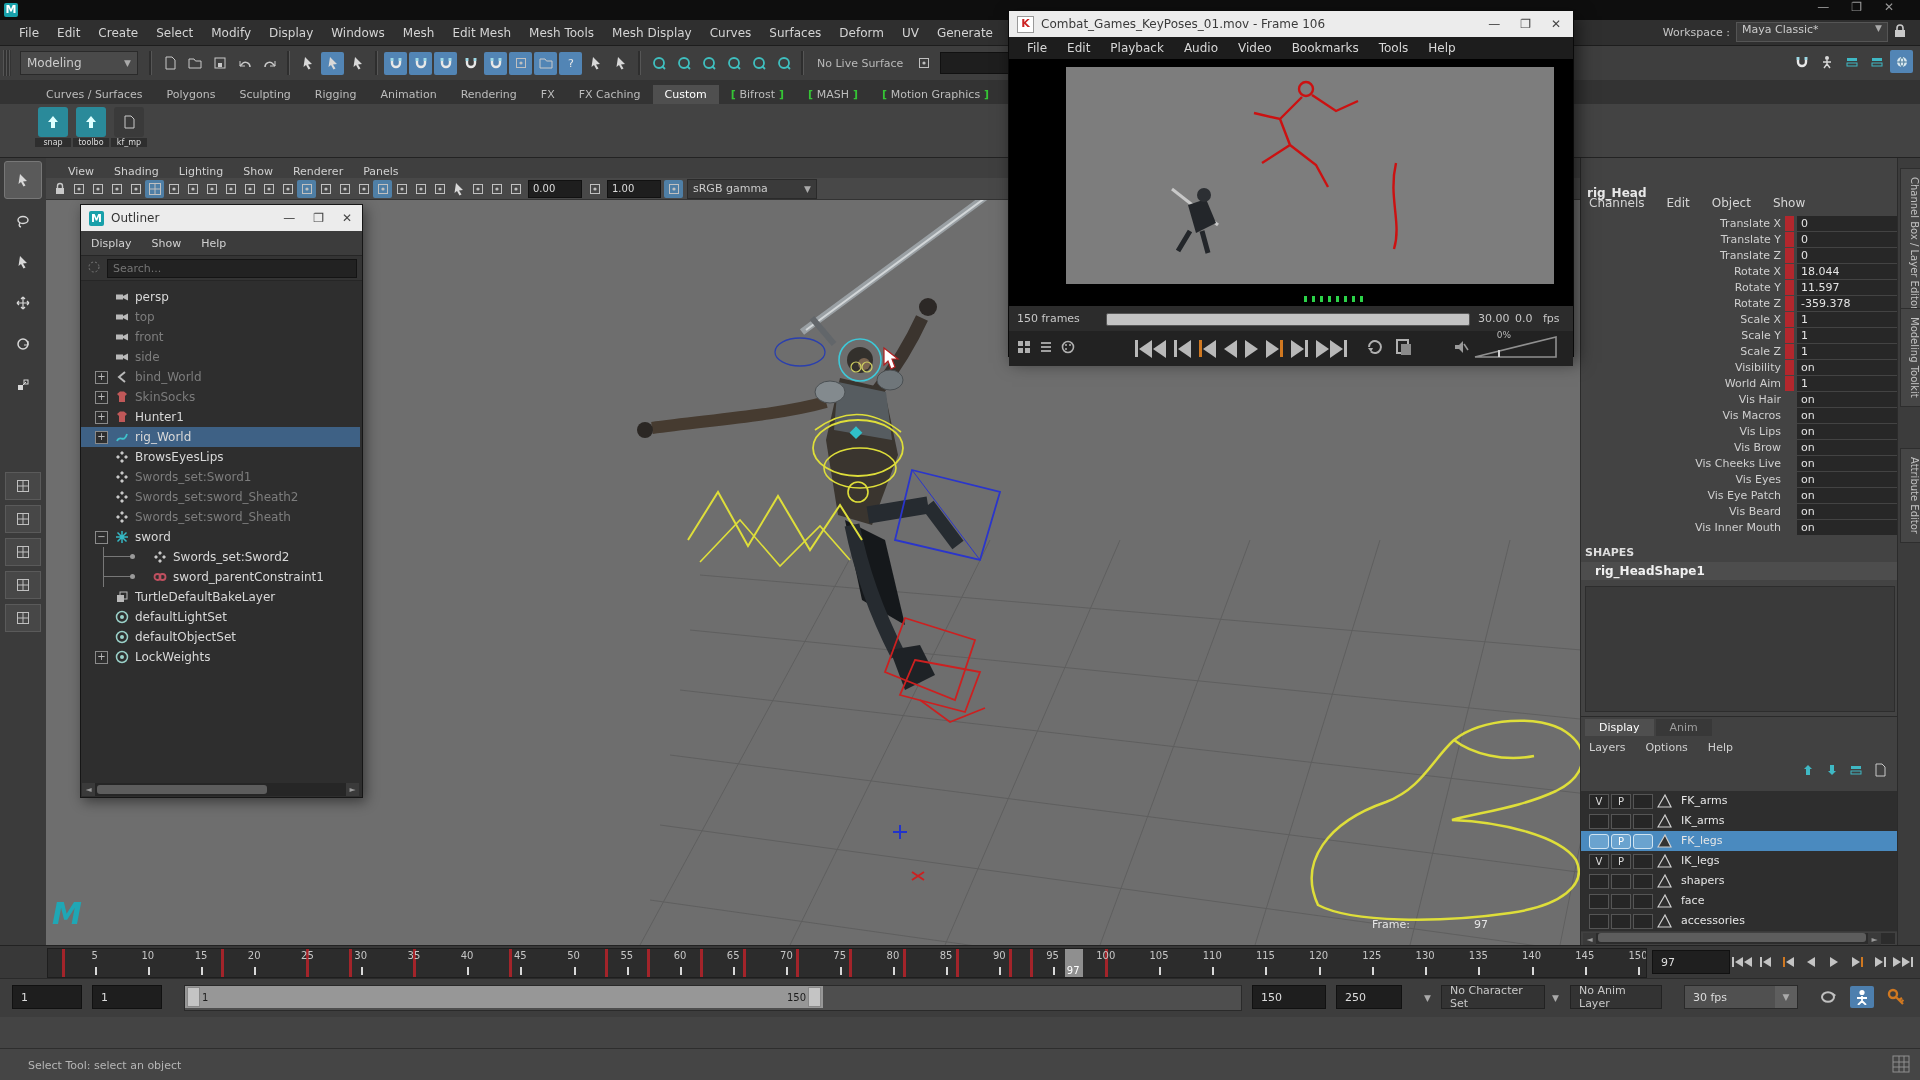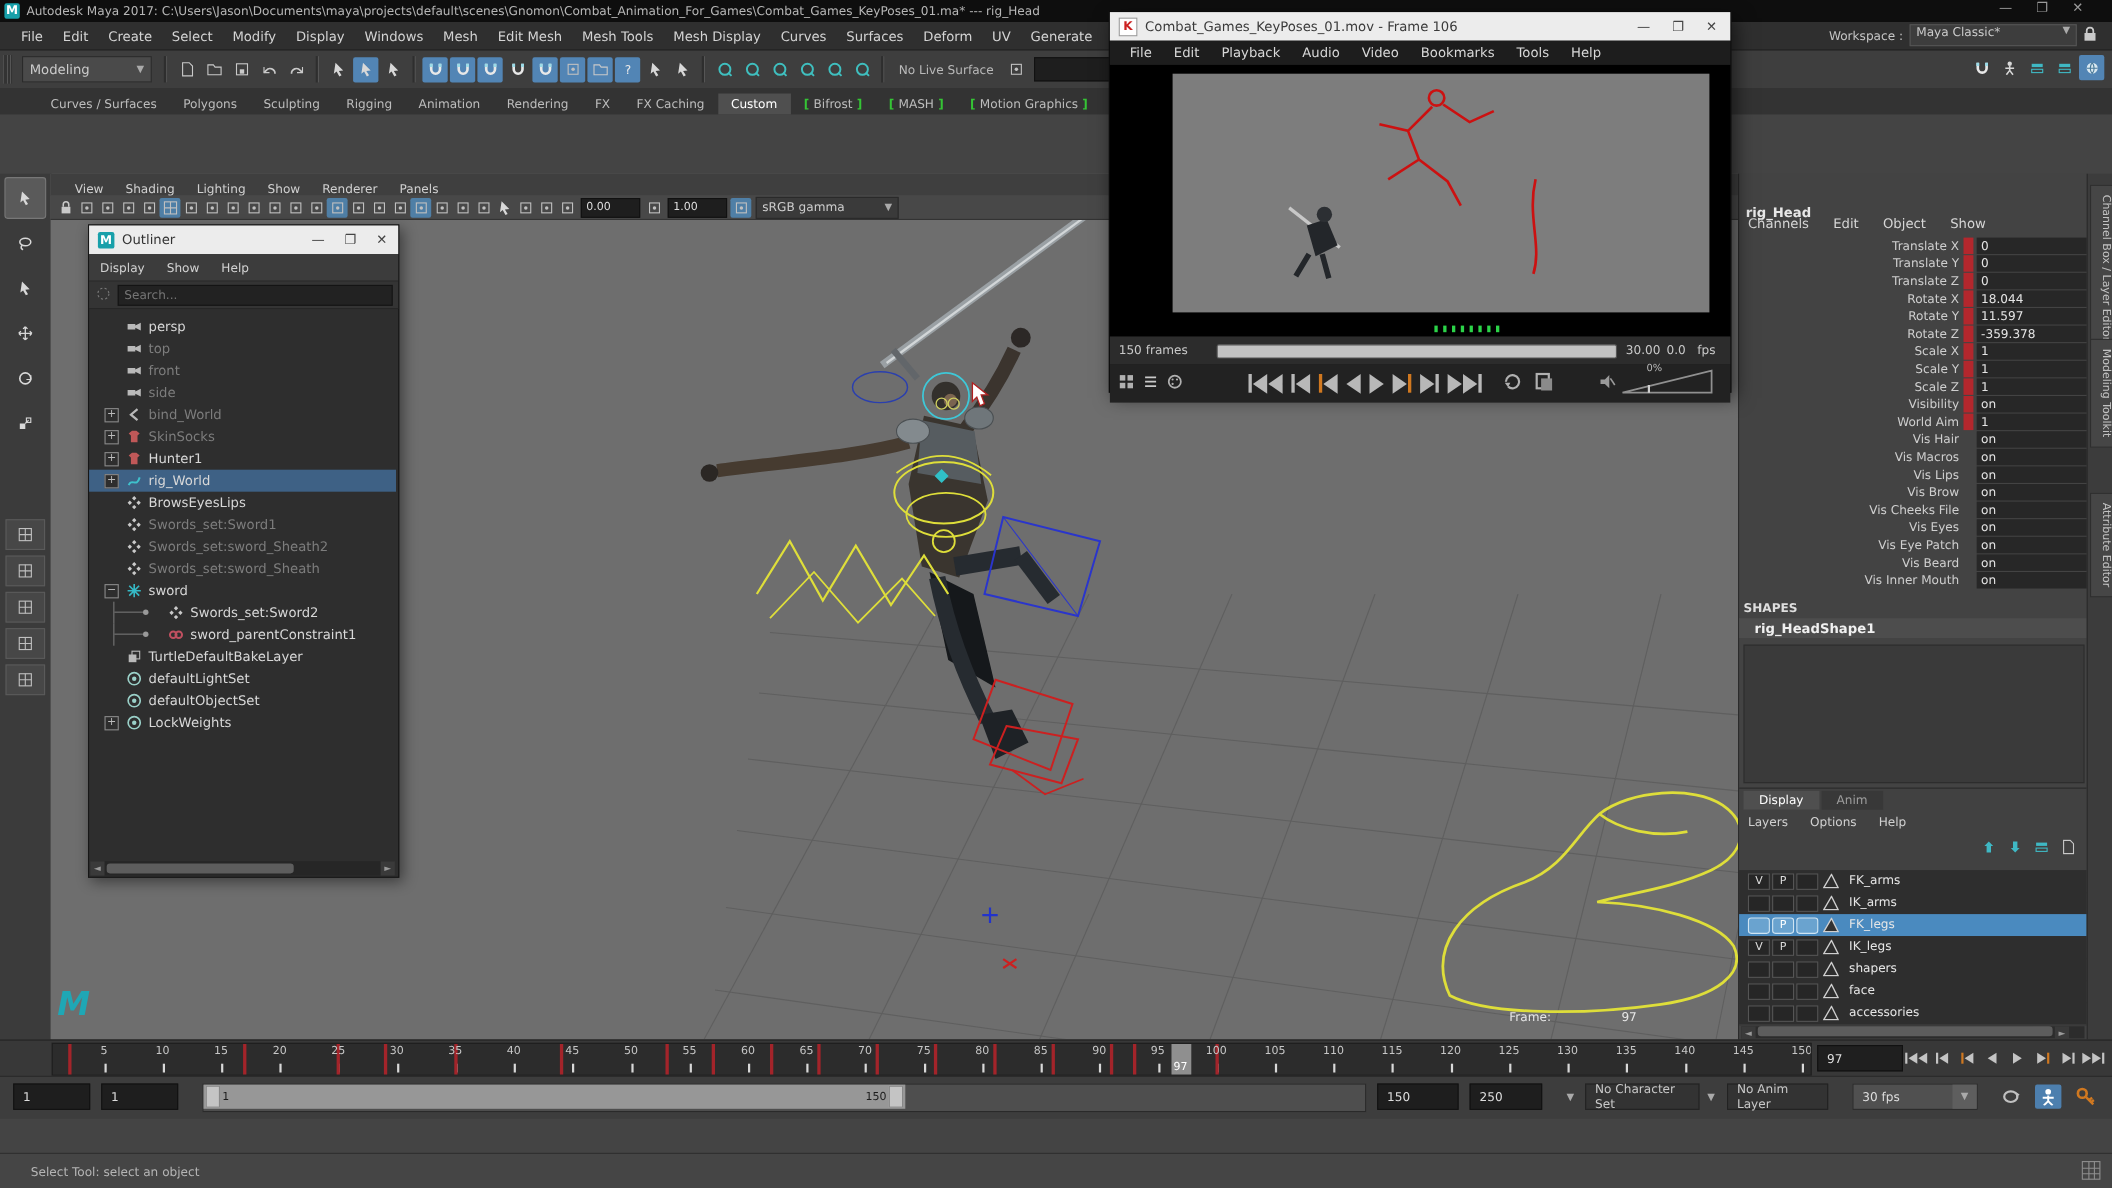--- a/index.html
+++ b/index.html
@@ -190,21 +190,20 @@
   #helpicon{position:absolute;right:10px;top:6px;}
   .dd{color:#aaa;font-size:9px;}
 </style>
 </head>
 <body>
 
 <div id="root">
 
   <div class="abs" id="titlebar">
     <div class="mlogo">M</div>
-    <div class="title">Autodesk Maya 2017: C:\Users\Jason\Documents\maya\projects\default\scenes\Gnomon\Combat_Animation_For_Games\Combat_Games_KeyPoses_01.ma* --- rig_Head</div>
     <div class="winbtns">
       <span>—</span>
       <span>❐</span>
       <span>✕</span>
     </div>
   </div>
 
   <div class="abs" id="menubar">
       <span class="mi">File</span>
       <span class="mi">Edit</span>
@@ -460,20 +459,46 @@
       <span class="stab">Animation</span>
       <span class="stab">Rendering</span>
       <span class="stab">FX</span>
       <span class="stab">FX Caching</span>
       <span class="stab active">Custom</span>
       <span class="stab"><span class="brk">[ </span>Bifrost<span class="brk"> ]</span></span>
       <span class="stab"><span class="brk">[ </span>MASH<span class="brk"> ]</span></span>
       <span class="stab"><span class="brk">[ </span>Motion Graphics<span class="brk"> ]</span></span>
       <span class="stab"><span class="brk">[ </span>TURTLE<span class="brk"> ]</span></span>
       <span class="stab">XGe</span>
+    </div>
+  <div class="abs" id="shelf">
+      <div class="shelfitem">
+        <div class="ic" style="background:#2a8a9a">
+      <svg width="14" height="14" viewBox="0 0 14 14">
+            <path d="M7 1l5 6H9v6H5V7H2z" fill="#dff"></path>
+          </svg>
+        </div>
+      <div class="lb">snap</div>
+      </div>
+      <div class="shelfitem">
+        <div class="ic" style="background:#2a8a9a">
+      <svg width="14" height="14" viewBox="0 0 14 14">
+            <path d="M7 1l5 6H9v6H5V7H2z" fill="#dff"></path>
+          </svg>
+        </div>
+      <div class="lb">toolbo</div>
+      </div>
+      <div class="shelfitem">
+        <div class="ic" style="background:#3a3a3a">
+      <svg width="14" height="14" viewBox="0 0 14 14">
+            <path d="M3 1h6l3 3v9H3z" fill="none" stroke="#c9c9c9"></path>
+          </svg>
+        </div>
+      <div class="lb">kf_mp</div>
+      </div>
     </div>
 
   <div class="abs" id="toolbox">
       <div class="tbtool act">
         <svg width="14" height="14" viewBox="0 0 14 14">
           <path d="M4 1l7 7-4 .5 2.5 4-2 1L5 9 2.5 11z" fill="#d8d8d8"></path>
         </svg>
       </div>
       <div class="tbtool">
         <svg width="14" height="14" viewBox="0 0 14 14">
@@ -869,21 +894,21 @@
         </div>
         <div class="chrow" style="top: 266px;">
           <span class="chname">Vis Lips</span>
           <span class="chval">on</span>
         </div>
         <div class="chrow" style="top: 282px;">
           <span class="chname">Vis Brow</span>
           <span class="chval">on</span>
         </div>
         <div class="chrow" style="top: 298px;">
-          <span class="chname">Vis Cheeks File</span>
+          <span class="chname">Vis Cheeks Live</span>
           <span class="chval">on</span>
         </div>
         <div class="chrow" style="top: 314px;">
           <span class="chname">Vis Eyes</span>
           <span class="chval">on</span>
         </div>
         <div class="chrow" style="top: 330px;">
           <span class="chname">Vis Eye Patch</span>
           <span class="chval">on</span>
         </div>

